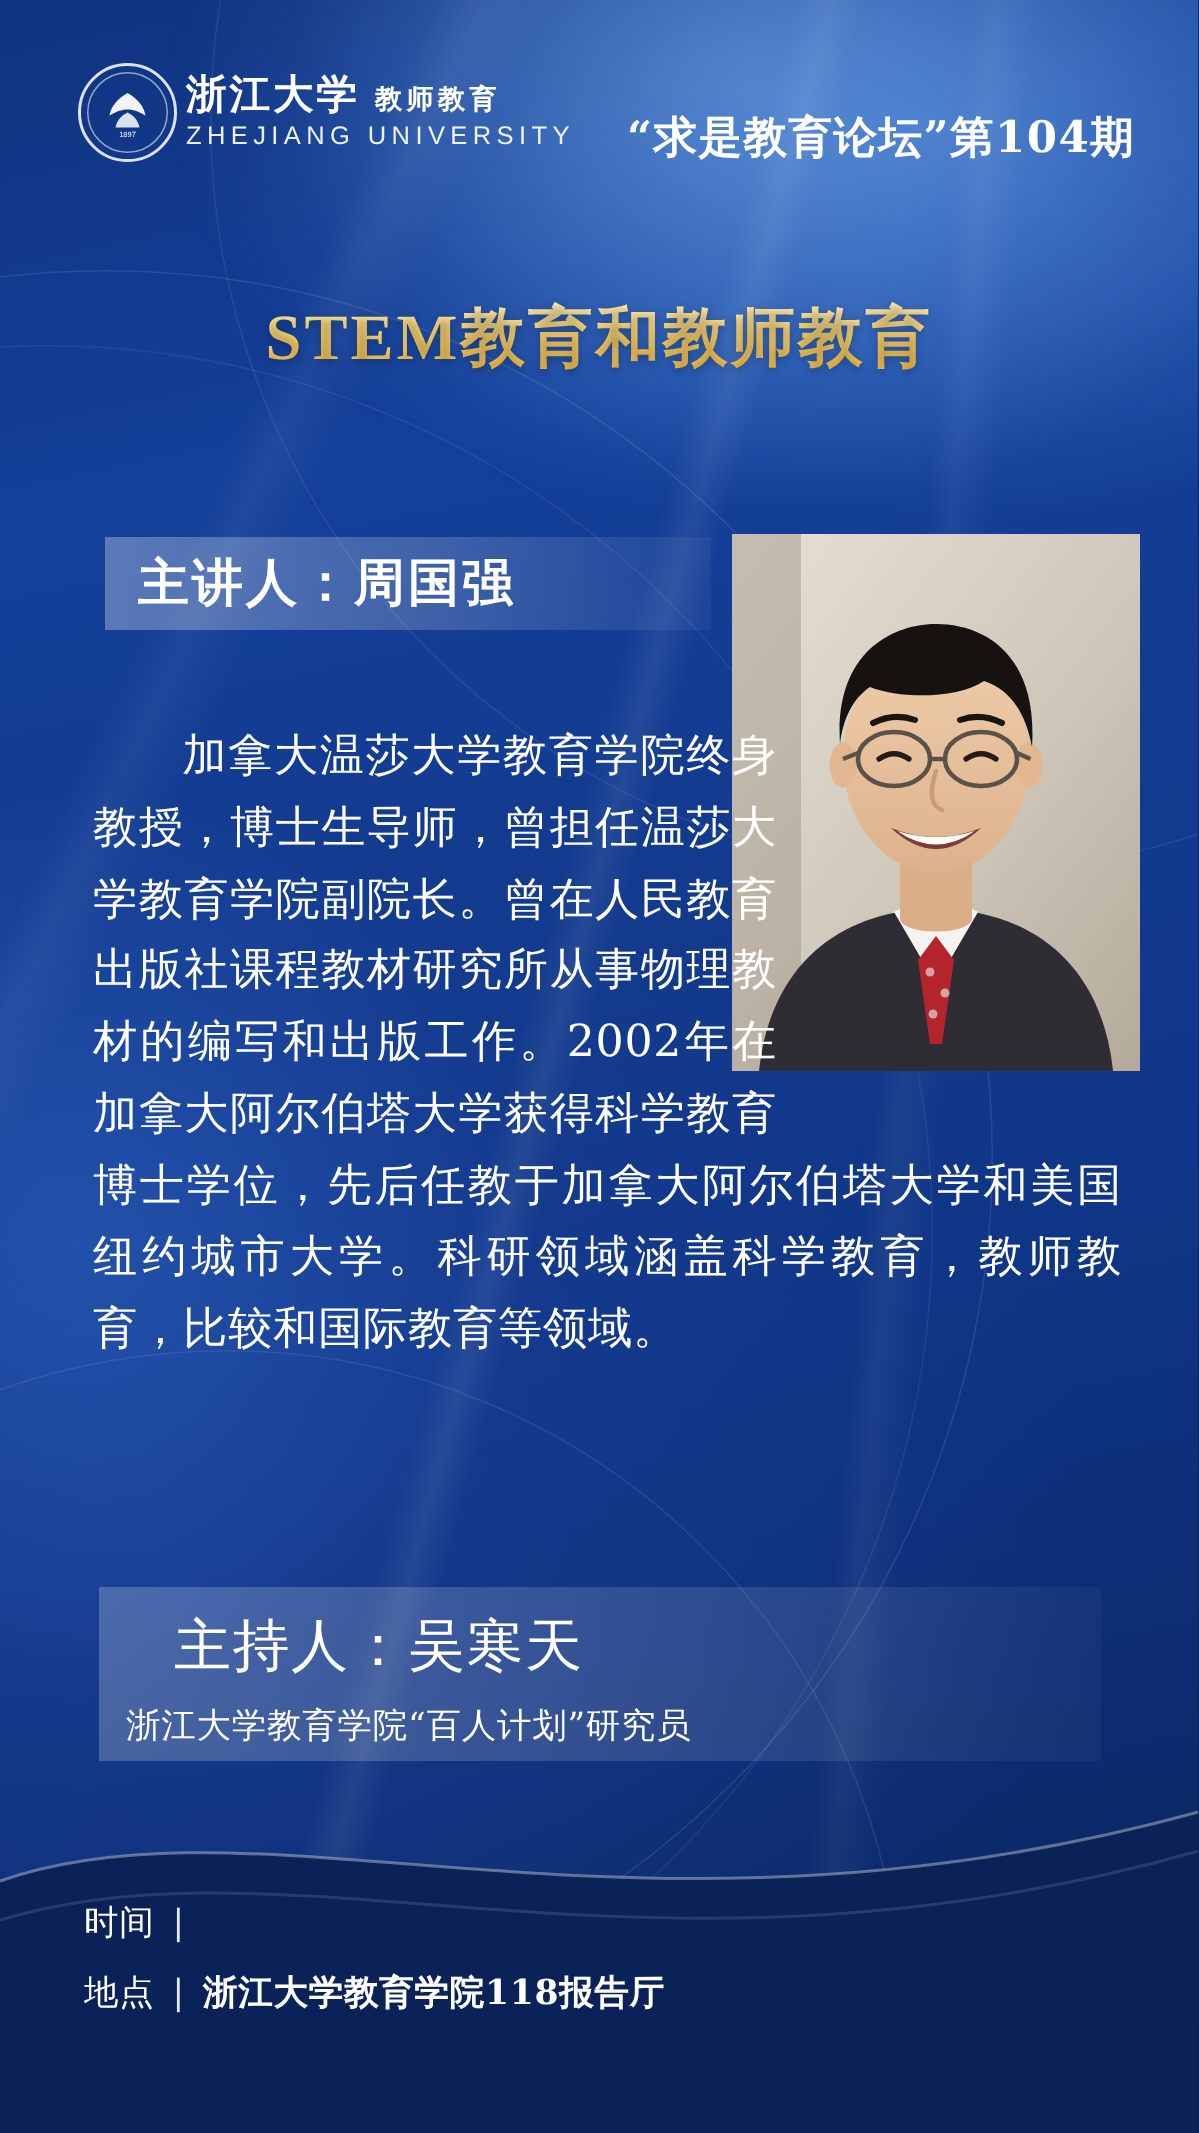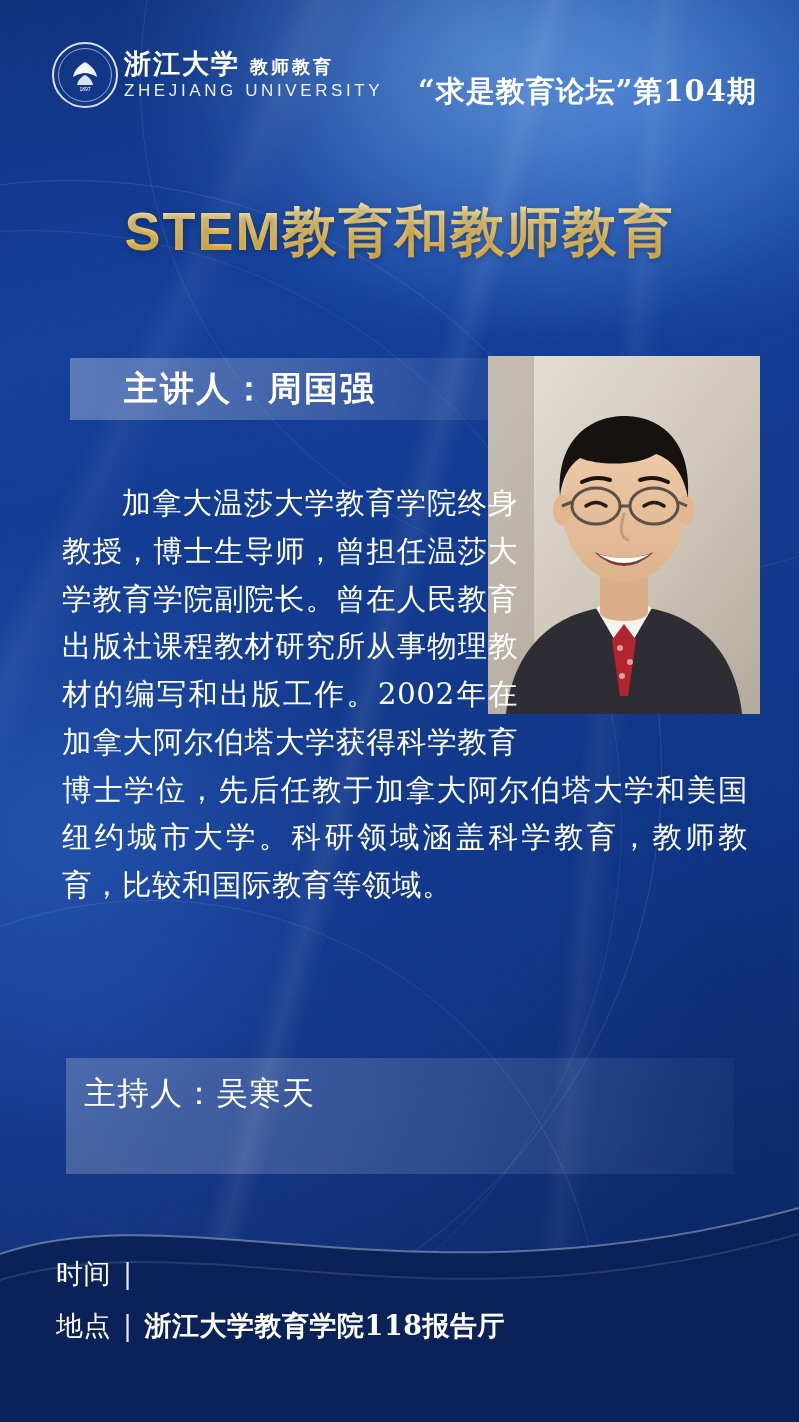--- a/index.html
+++ b/index.html
@@ -118,41 +118,40 @@
     letter-spacing: 1px;
     white-space: nowrap;
     text-align: center;
   }
 
   
   .title {
     position: absolute;
     left: 0; right: 0; top: 196px;
     text-align: center;
-    font-family: Liberation Sans, sans-serif;
-    font-size: 54px;
+    font-family: Liberation Serif, serif;
+    font-size: 43px;
     font-weight: 700;
     letter-spacing: 2px;
     color: #ffd966;
     background: linear-gradient(180deg, #fff3c4 0%, #ffd873 45%, #f3b73d 100%);
     -webkit-background-clip: text;
     background-clip: text;
     -webkit-text-fill-color: transparent;
     text-shadow: 0 2px 6px rgba(0,0,0,0.25);
   }
 
   
   .speaker-banner {
     position: absolute;
     left: 70px; top: 358px;
     width: 404px; height: 62px;
     background: linear-gradient(90deg, rgba(255,255,255,0.30) 0%, rgba(255,255,255,0.18) 55%, rgba(255,255,255,0.04) 100%);
     display: flex;
     align-items: center;
-    padding-left: 32px;
   }
   .speaker-banner span {
     color: #ffffff;
     font-family: "DejaVu Serif", "Liberation Serif", serif;
     font-size: 34px;
     font-weight: 700;
     letter-spacing: 2px;
     padding-left: 22px;
   }
 
@@ -190,23 +189,24 @@
     position: absolute;
     left: 66px; top: 1058px;
     width: 668px; height: 116px;
     background: linear-gradient(90deg, rgba(255,255,255,0.22) 0%, rgba(255,255,255,0.12) 60%, rgba(255,255,255,0.03) 100%);
     padding: 14px 0 0 0;
     box-sizing: border-box;
   }
   .host-name {
     color: #ffffff;
     font-family: "DejaVu Serif", "Liberation Serif", serif;
-    font-size: 32px;
+    font-size: 38px;
     letter-spacing: 1px;
     padding-left: 18px;
+    margin-left: 32px;
   }
   .host-title {
     color: #ffffff;
     font-family: "DejaVu Serif", "Liberation Serif", serif;
     font-size: 23px;
     letter-spacing: 0.5px;
     padding-left: 18px;
     margin-top: 12px;
   }
 
@@ -218,21 +218,21 @@
   }
   .footer {
     position: absolute;
     left: 56px; bottom: 62px;
     color: #ffffff;
   }
   .foot-row {
     display: flex;
     align-items: baseline;
     font-family: "DejaVu Serif", "Liberation Serif", serif;
-    font-size: 27px;
+    font-size: 23px;
     letter-spacing: 0.5px;
     margin-bottom: 16px;
     white-space: nowrap;
   }
   .foot-label { font-weight: 400; }
   .foot-sep { padding: 0 12px; opacity: 0.9; }
   .foot-val { font-weight: 700; }
 </style>
 </head>
 <body>
@@ -327,20 +327,21 @@
     </svg>
   </div>
 
   <div class="bio">
     <div class="shape"></div>
     <span class="indent"></span><span>加拿大温莎大学教育学院终身教授，博士生导师，曾担任温莎大学教育学院副院长。曾在人民教育出版社课程教材研究所从事物理教材的编写和出版工作。2002年在加拿大阿尔伯塔大学获得科学教育博士学位，先后任教于加拿大阿尔伯塔大学和美国纽约城市大学。科研领域涵盖科学教育，教师教育，比较和国际教育等领域。</span>
   </div>
 
   <div class="host">
     <div class="host-name">主持人：吴寒天</div>
+    <div class="host-title">浙江大学教育学院“百人计划”研究员</div>
   </div>
 
   <svg class="wave" viewBox="0 0 799 260" preserveAspectRatio="none">
     <path d="M0 92 C180 30, 420 150, 799 46 L799 260 L0 260 Z" fill="#0a2258"></path>
     <path d="M0 92 C180 30, 420 150, 799 46" stroke="rgba(255,255,255,0.35)" stroke-width="2" fill="none"></path>
     <path d="M0 118 C200 58, 430 176, 799 72" stroke="rgba(255,255,255,0.12)" stroke-width="2" fill="none"></path>
   </svg>
 
   <div class="footer">
     <div class="foot-row">

